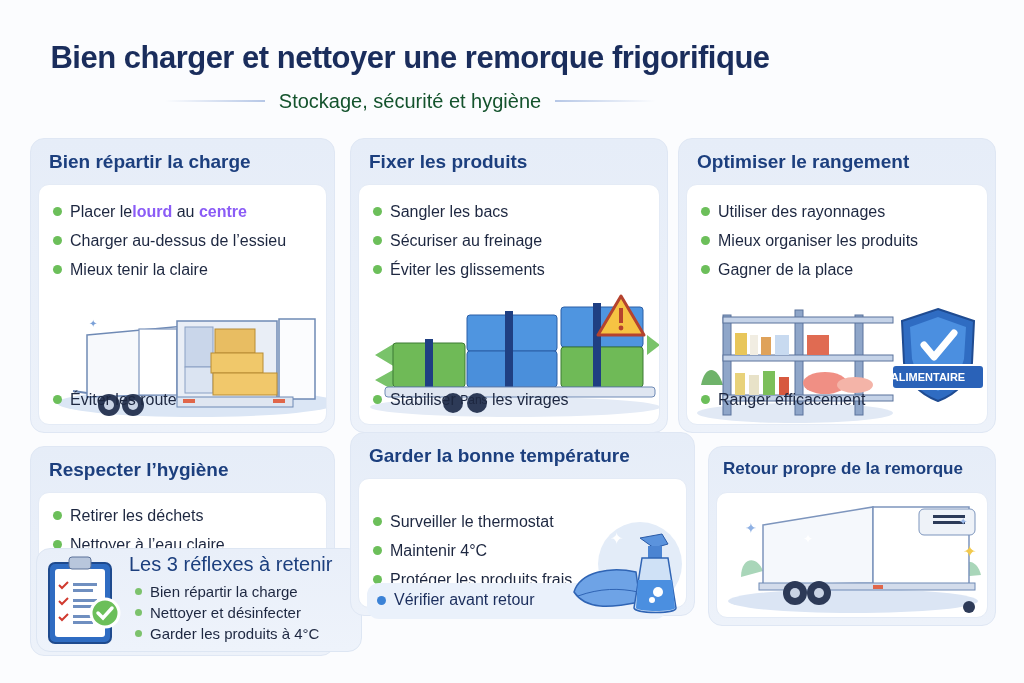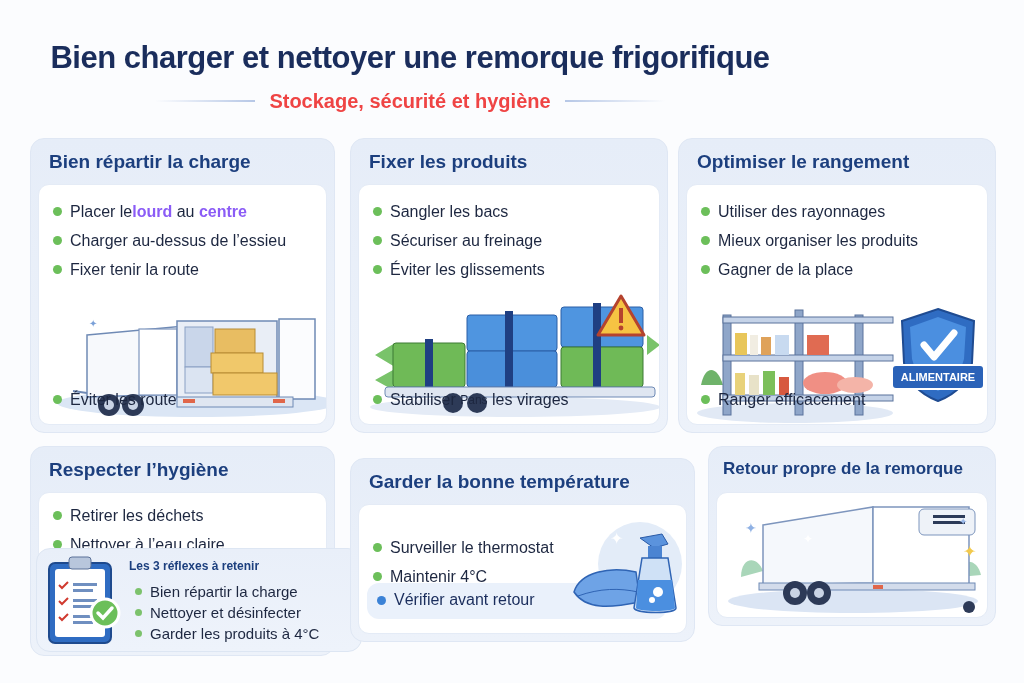--- a/index.html
+++ b/index.html
@@ -15,21 +15,21 @@
     position: absolute; left: 0; right: 0; top: 40px;
     text-align: center; font-size: 31px; font-weight: bold;
     color: #1a2d5c; letter-spacing: -0.5px;
   }
   .subtitle-row {
     position: absolute; left: 0; right: 0; top: 88px; height: 26px;
     display: flex; align-items: center; justify-content: center; gap: 14px;
   }
   .subtitle-line { width: 100px; height: 2px; background: linear-gradient(90deg, rgba(170,190,225,0), #b6c7e6); }
   .subtitle-line.r { background: linear-gradient(90deg, #b6c7e6, rgba(170,190,225,0)); }
-  .subtitle { font-size: 20px; color: #ef4444; font-weight: bold; }
+  .subtitle { font-size: 20px; color: #14532d; }
 
   .card {
     position: absolute; border-radius: 14px;
     background: linear-gradient(180deg, #e6edf8 0%, #edf2fa 100%);
     border: 1px solid #dfe7f4;
   }
   .card-title {
     position: absolute; left: 18px; top: 12px;
     font-size: 19px; font-weight: bold; color: #1c3f7e; white-space: nowrap;
   }
@@ -49,22 +49,22 @@
   .small { font-size: 12px; }
   .bottom-bullet { position: absolute; left: 14px; bottom: 10px; }
   .illus { position: absolute; }
 
   .reflex-box {
     position: absolute; left: 36px; top: 548px; width: 326px; height: 104px;
     background: linear-gradient(180deg, #e9eff9, #eef3fb);
     border: 1px solid #dde6f3; border-radius: 14px;
   }
   .reflex-title {
-    position: absolute; left: 92px; top: 10px;
-    font-size: 12px; font-weight: bold; color: #1c3f7e; white-space: nowrap;
+    position: absolute; left: 92px; top: 4px;
+    font-size: 20px; font-weight: normal; color: #1c3f7e; white-space: nowrap;
   }
   .reflex-list { position: absolute; left: 98px; top: 32px; list-style: none; }
   .reflex-list .bullet { height: 21px; font-size: 15px; }
   .reflex-list .dot { width: 7px; height: 7px; background: #7cc26c; }
 
   .verify-box {
     position: absolute; left: 367px; top: 583px; width: 300px; height: 36px;
     background: #eaf1fb; border-radius: 12px;
   }
   .verify-text {
@@ -94,21 +94,21 @@
         <span class="bold">lourd</span>
         <span style="white-space:pre"> au </span>
         <span class="bold">centre</span>
       </li>
       <li class="bullet">
         <span class="dot"></span>
         <span>Charger au-dessus de l’essieu</span>
       </li>
       <li class="bullet">
         <span class="dot"></span>
-        <span>Fixer tenir la route</span>
+        <span>Mieux tenir la claire</span>
       </li>
     </ul>
     <svg class="illus" style="left:8px;top:120px;" width="285" height="115" viewBox="0 0 285 115">
       <ellipse cx="150" cy="98" rx="140" ry="14" fill="#dbe6f5"></ellipse>
       <path d="M40 30 L170 18 L170 88 L40 92 Z" fill="#f7f9fc" stroke="#6f8ab5" stroke-width="1.5"></path>
       <rect x="92" y="24" width="38" height="66" fill="#ffffff" stroke="#7d95bd" stroke-width="1.2"></rect>
       <rect x="130" y="16" width="100" height="78" fill="#e9eef6" stroke="#6f8ab5" stroke-width="1.5"></rect>
       <rect x="138" y="22" width="28" height="40" fill="#c9d6ea" stroke="#8aa0c4"></rect>
       <rect x="138" y="62" width="28" height="26" fill="#dbe4f2" stroke="#8aa0c4"></rect>
       <rect x="168" y="24" width="40" height="24" fill="#e8bd62" stroke="#b88c34"></rect>
@@ -217,21 +217,21 @@
         <rect x="84" y="72" width="10" height="18" fill="#d7593f"></rect>
       <ellipse cx="130" cy="78" rx="22" ry="11" fill="#f08f84"></ellipse>
       <ellipse cx="160" cy="80" rx="18" ry="8" fill="#f4b4a8"></ellipse>
     </svg>
     <svg class="illus" style="left:205px;top:120px;" width="92" height="100" viewBox="0 0 92 100">
       <path d="M46 4 L82 16 L80 58 C76 78, 62 90, 46 96 C30 90, 16 78, 12 58 L10 16 Z" fill="#2f6cc2" stroke="#1f4b91" stroke-width="2"></path>
       <path d="M46 12 L74 22 L72 54 C68 70, 58 80, 46 86 C34 80, 24 70, 20 54 L18 22 Z" fill="#4b8fe0"></path>
       <path d="M32 40 L42 52 L62 28" stroke="#ffffff" stroke-width="7" fill="none" stroke-linecap="round" stroke-linejoin="round"></path>
       <rect x="0" y="60" width="92" height="24" rx="4" fill="#2a62b8" stroke="#ffffff" stroke-width="2"></rect>
     </svg>
-    <div style="position:absolute;left:205px;top:180px;width:92px;height:24px;line-height:24px;text-align:center;color:#fff;font-weight:bold;font-size:11px;">ALIMENTAIRE</div>
+    <div style="position:absolute;left:195px;top:180px;width:92px;height:24px;line-height:24px;text-align:center;color:#fff;font-weight:bold;font-size:11px;">ALIMENTAIRE</div>
     <div class="bullet bottom-bullet">
       <span class="dot"></span>
       <span>Ranger efficacement</span>
     </div>
   </div>
 </div>
 
 <div class="card" style="left:30px;top:446px;width:305px;height:210px;">
   <div class="card-title">Respecter l’hygiène</div>
   <div class="card-body">
@@ -273,21 +273,21 @@
       <span class="dot"></span>
       <span>Nettoyer et désinfecter</span>
     </li>
     <li class="bullet">
       <span class="dot"></span>
       <span>Garder les produits à 4°C</span>
     </li>
   </ul>
 </div>
 
-<div class="card" style="left:350px;top:458px;width:345px;height:184px;">
+<div class="card" style="left:350px;top:432px;width:345px;height:184px;">
   <div class="card-title">Garder la bonne température</div>
   <div class="card-body">
     <ul class="bullets" style="top:8px;margin-top:20px;">
       <li class="bullet">
         <span class="dot"></span>
         <span>Surveiller le thermostat</span>
       </li>
       <li class="bullet">
         <span class="dot"></span>
         <span>Maintenir 4°C</span>

